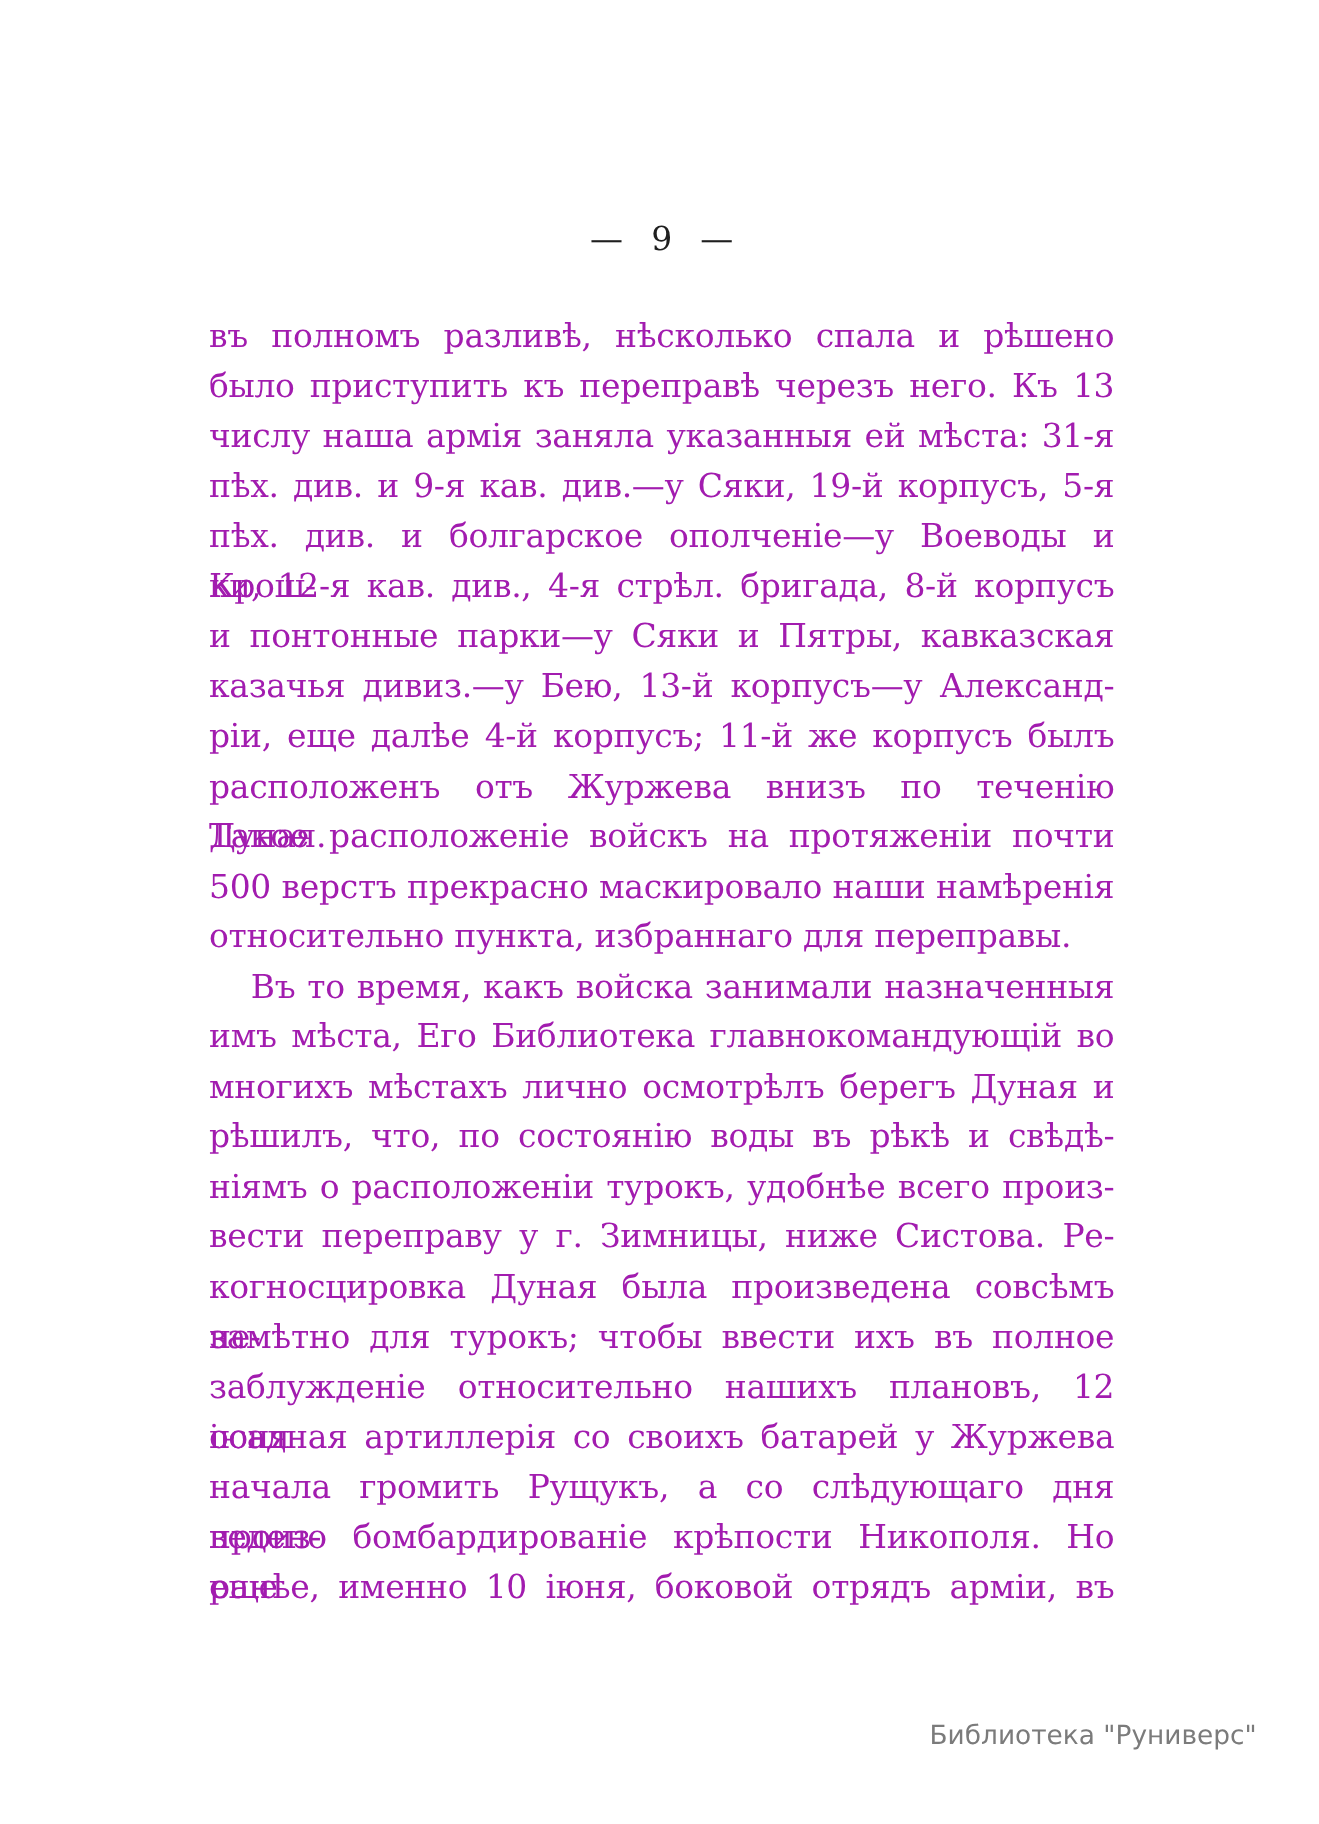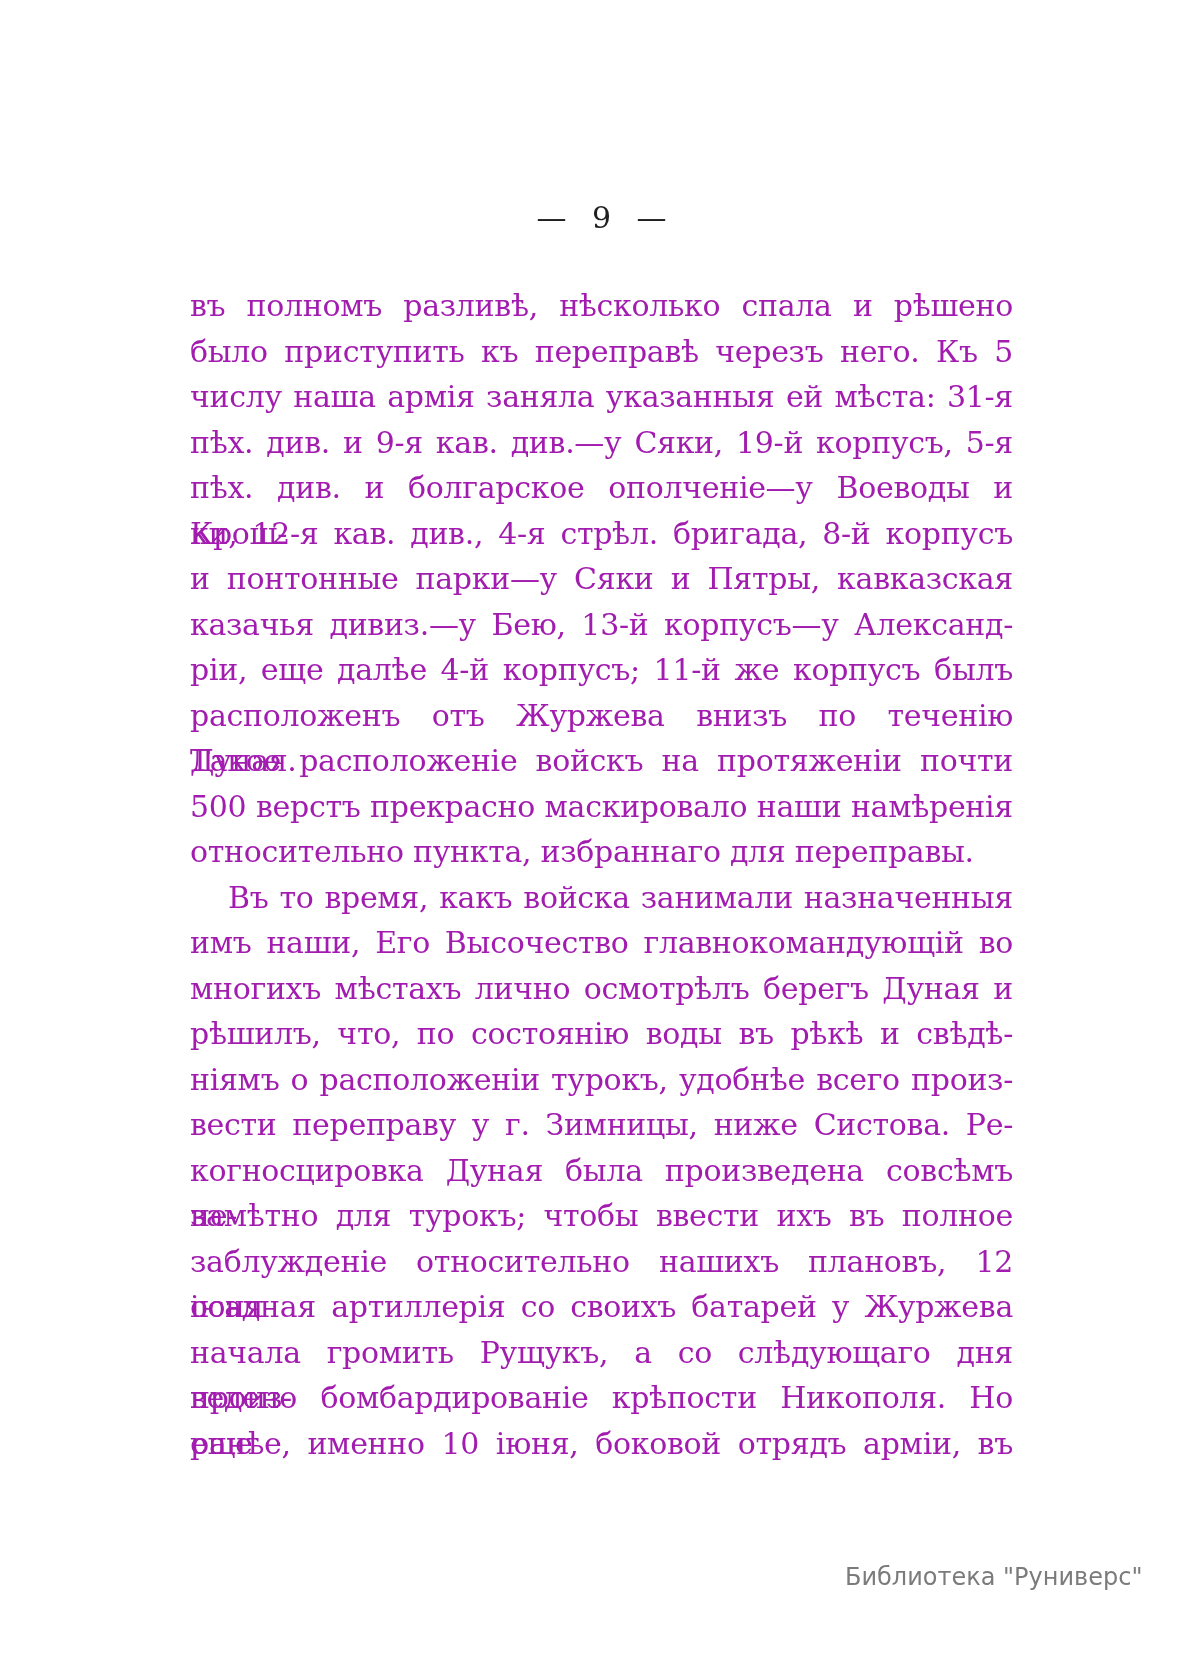--- a/index.html
+++ b/index.html
@@ -62,34 +62,34 @@
 </style>
 </head>
 <body>
 
 <div>
 
   <div class="page-number">— 9 —</div>
 
   <div class="text-block">
     <div class="line">въ полномъ разливѣ, нѣсколько спала и рѣшено</div>
-    <div class="line">было приступить къ переправѣ черезъ него. Къ 5</div>
+    <div class="line">было приступить къ переправѣ черезъ него. Къ 13</div>
     <div class="line">числу наша армія заняла указанныя ей мѣста: 31-я</div>
     <div class="line">пѣх. див. и 9-я кав. див.—у Сяки, 19-й корпусъ, 5-я</div>
     <div class="line">пѣх. див. и болгарское ополченіе—у Воеводы и Крош-</div>
     <div class="line">ки, 12-я кав. див., 4-я стрѣл. бригада, 8-й корпусъ</div>
     <div class="line">и понтонные парки—у Сяки и Пятры, кавказская</div>
     <div class="line">казачья дивиз.—у Бею, 13-й корпусъ—у Александ-</div>
     <div class="line">ріи, еще далѣе 4-й корпусъ; 11-й же корпусъ былъ</div>
     <div class="line">расположенъ отъ Журжева внизъ по теченію Дуная.</div>
     <div class="line">Такое расположеніе войскъ на протяженіи почти</div>
     <div class="line">500 верстъ прекрасно маскировало наши намѣренія</div>
     <div class="line para-end">относительно пункта, избраннаго для переправы.</div>
     <div class="line indent">Въ то время, какъ войска занимали назначенныя</div>
-    <div class="line">имъ наши, Его Высочество главнокомандующій во</div>
+    <div class="line">имъ мѣста, Его Библиотека главнокомандующій во</div>
     <div class="line">многихъ мѣстахъ лично осмотрѣлъ берегъ Дуная и</div>
     <div class="line">рѣшилъ, что, по состоянію воды въ рѣкѣ и свѣдѣ-</div>
     <div class="line">ніямъ о расположеніи турокъ, удобнѣе всего произ-</div>
     <div class="line">вести переправу у г. Зимницы, ниже Систова. Ре-</div>
     <div class="line">когносцировка Дуная была произведена совсѣмъ не-</div>
     <div class="line">замѣтно для турокъ; чтобы ввести ихъ въ полное</div>
     <div class="line">заблужденіе относительно нашихъ плановъ, 12 іюня</div>
     <div class="line">осадная артиллерія со своихъ батарей у Журжева</div>
     <div class="line">начала громить Рущукъ, а со слѣдующаго дня произ-</div>
     <div class="line">ведено бомбардированіе крѣпости Никополя. Но еще</div>

